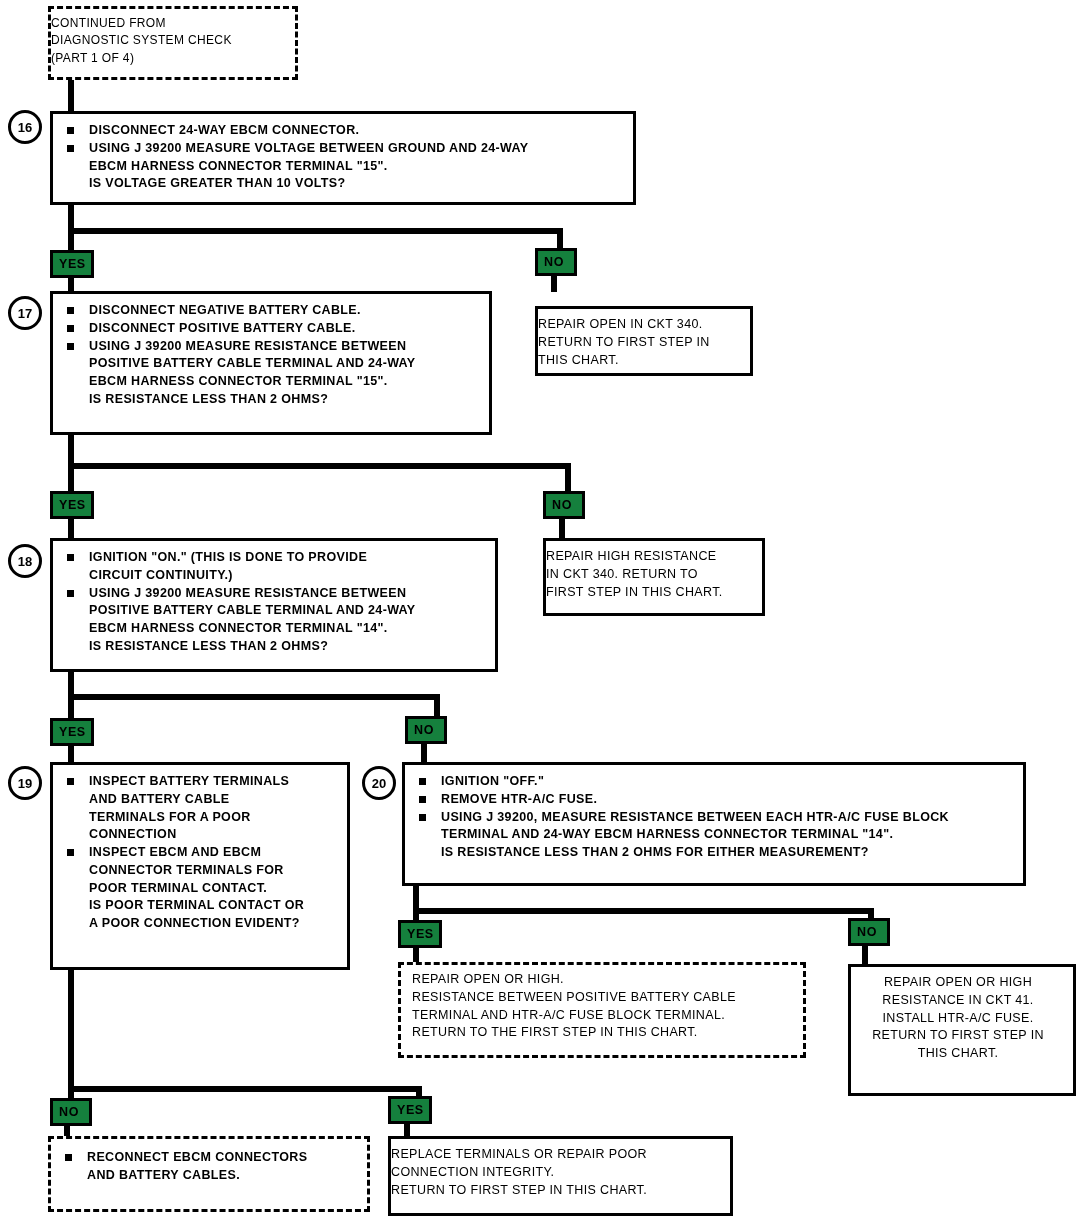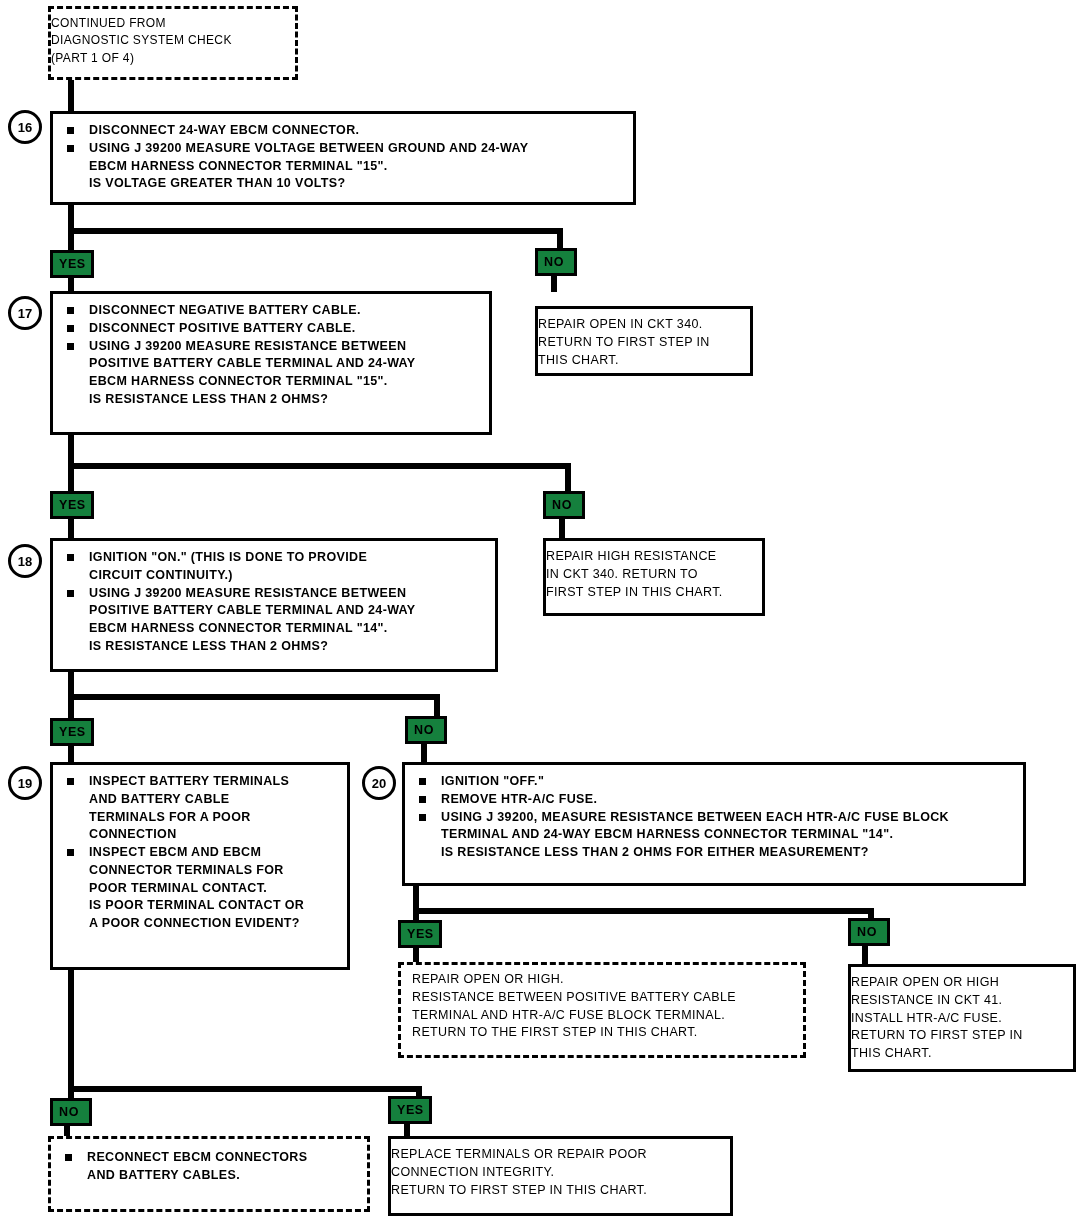--- a/index.html
+++ b/index.html
@@ -227,21 +227,21 @@
   <div class="vline" style="left:413px;top:946px;height:18px;"></div>
   <div class="vline" style="left:862px;top:944px;height:22px;"></div>
 
   <div class="box dashed" style="left:398px;top:962px;width:408px;height:96px;">
     <div class="txt" style="padding-top:6px;padding-left:11px;">REPAIR OPEN OR HIGH.
 RESISTANCE BETWEEN POSITIVE BATTERY CABLE
 TERMINAL AND HTR-A/C FUSE BLOCK TERMINAL.
 RETURN TO THE FIRST STEP IN THIS CHART.</div>
   </div>
 
-  <div class="box" style="left:848px;top:964px;width:228px;height:108px;">
+  <div class="box" style="left:848px;top:964px;width:228px;height:132px;text-align:center;">
     <div class="txt">REPAIR OPEN OR HIGH
 RESISTANCE IN CKT 41.
 INSTALL HTR-A/C FUSE.
 RETURN TO FIRST STEP IN
 THIS CHART.</div>
   </div>
 
   <div class="vline" style="left:68px;top:970px;height:120px;"></div>
   <div class="hline" style="left:68px;top:1086px;width:354px;"></div>
   <div class="vline" style="left:68px;top:1086px;height:16px;"></div>

